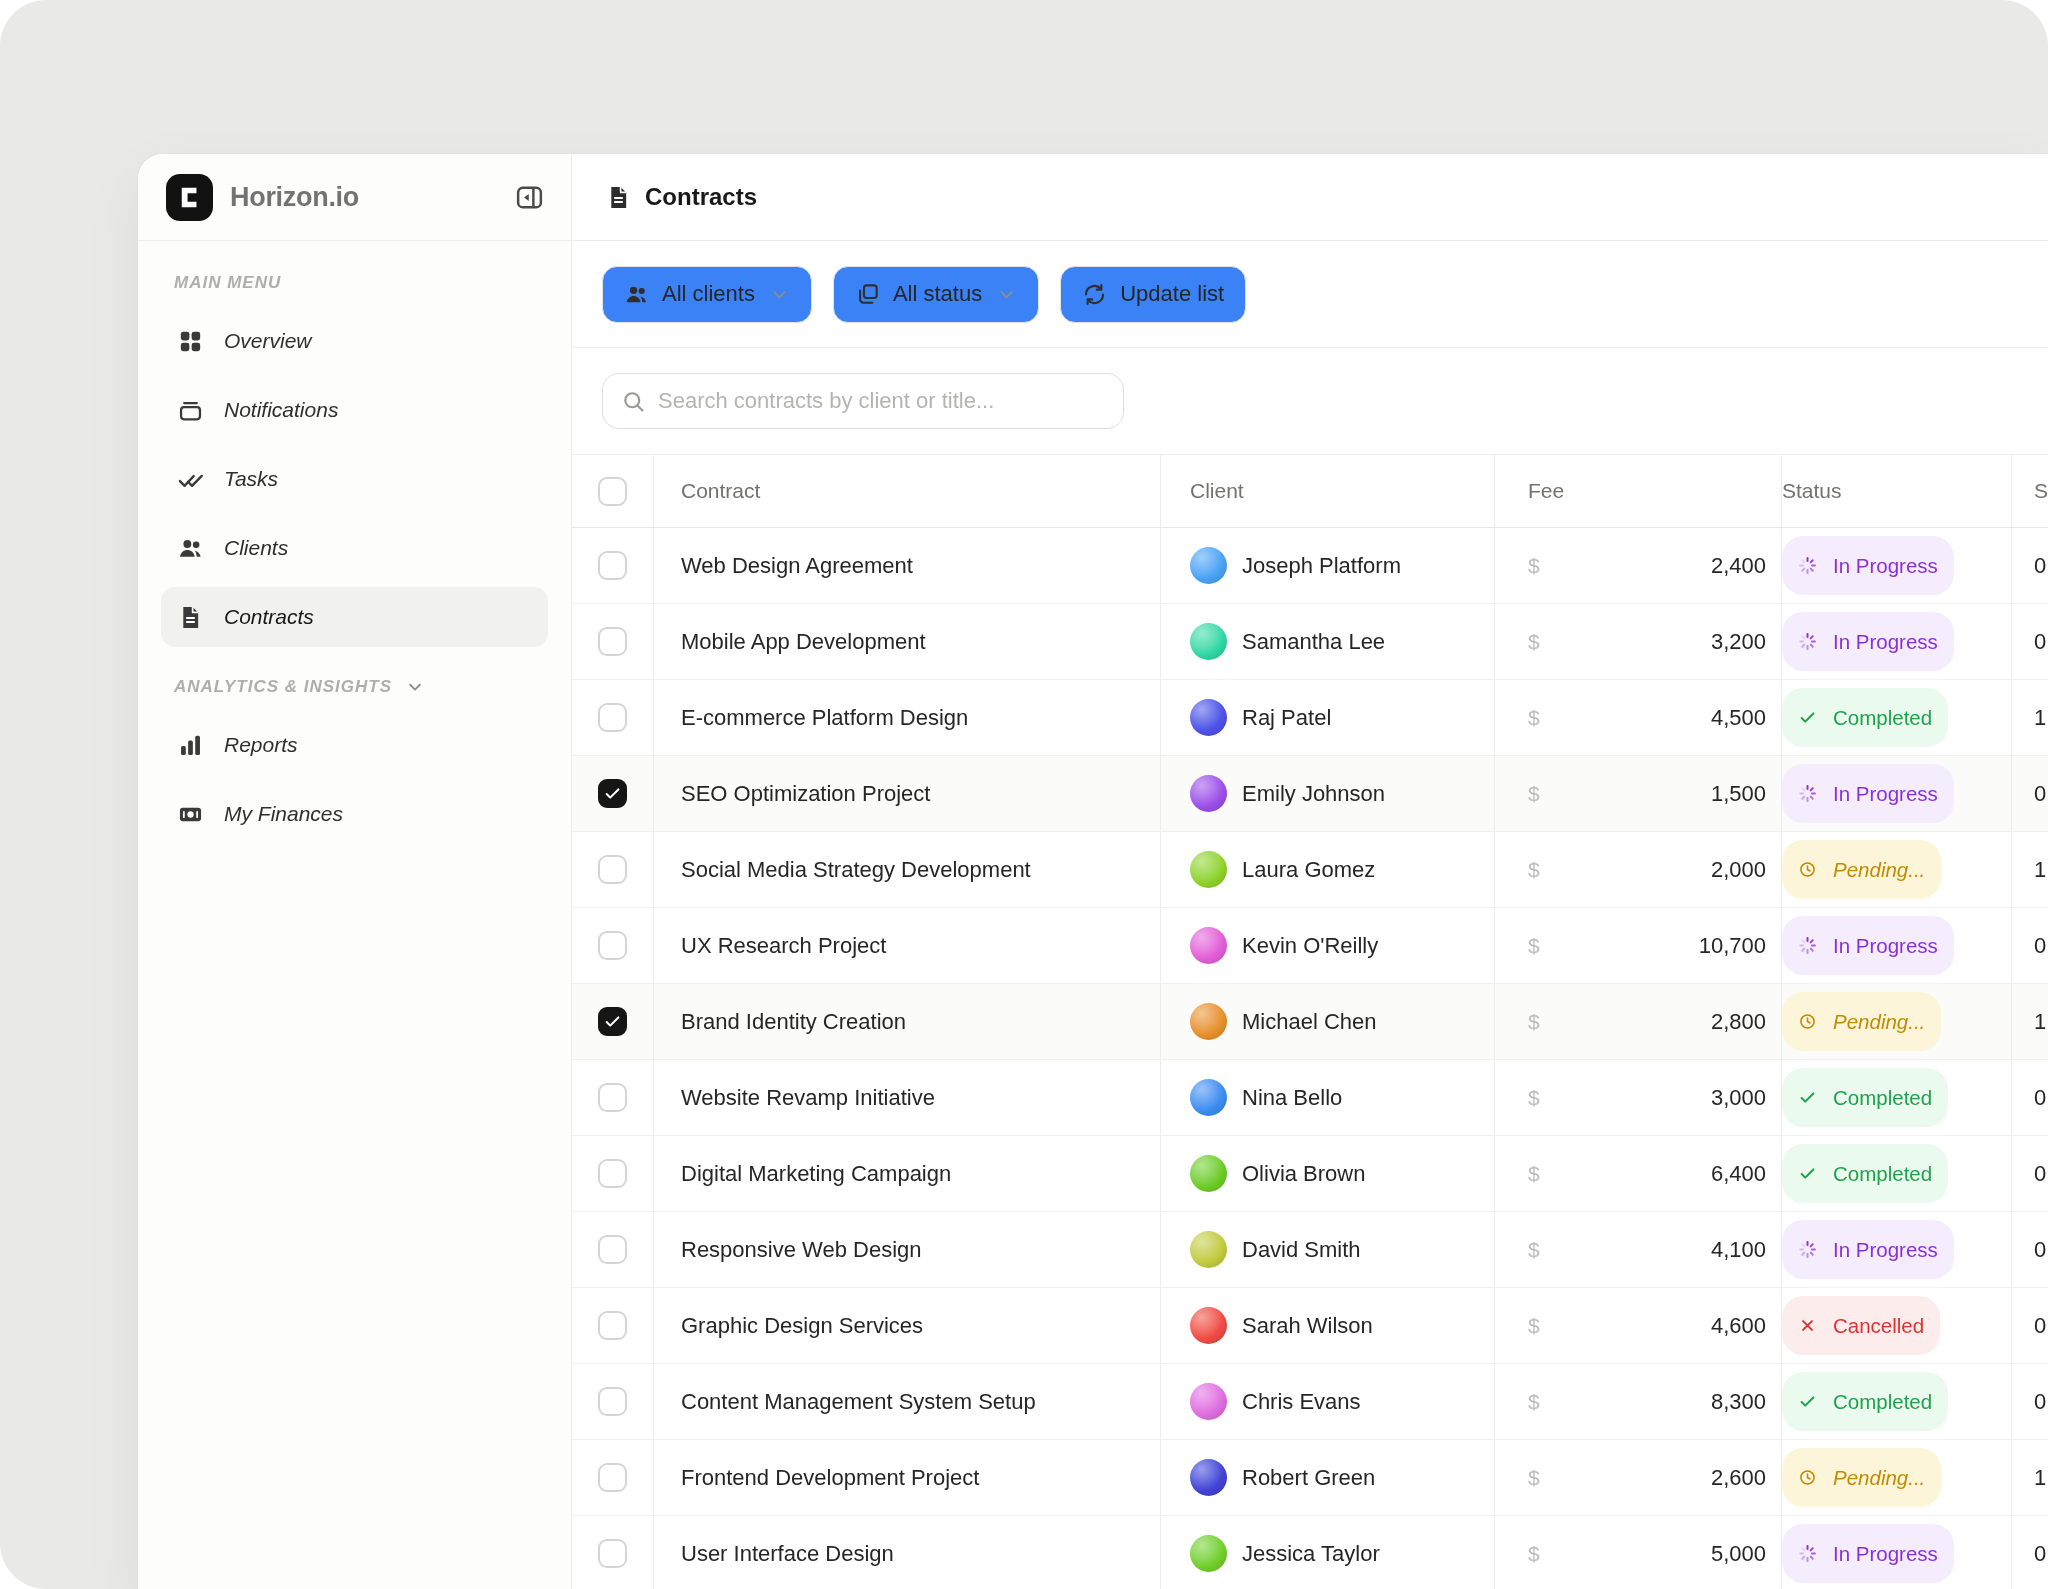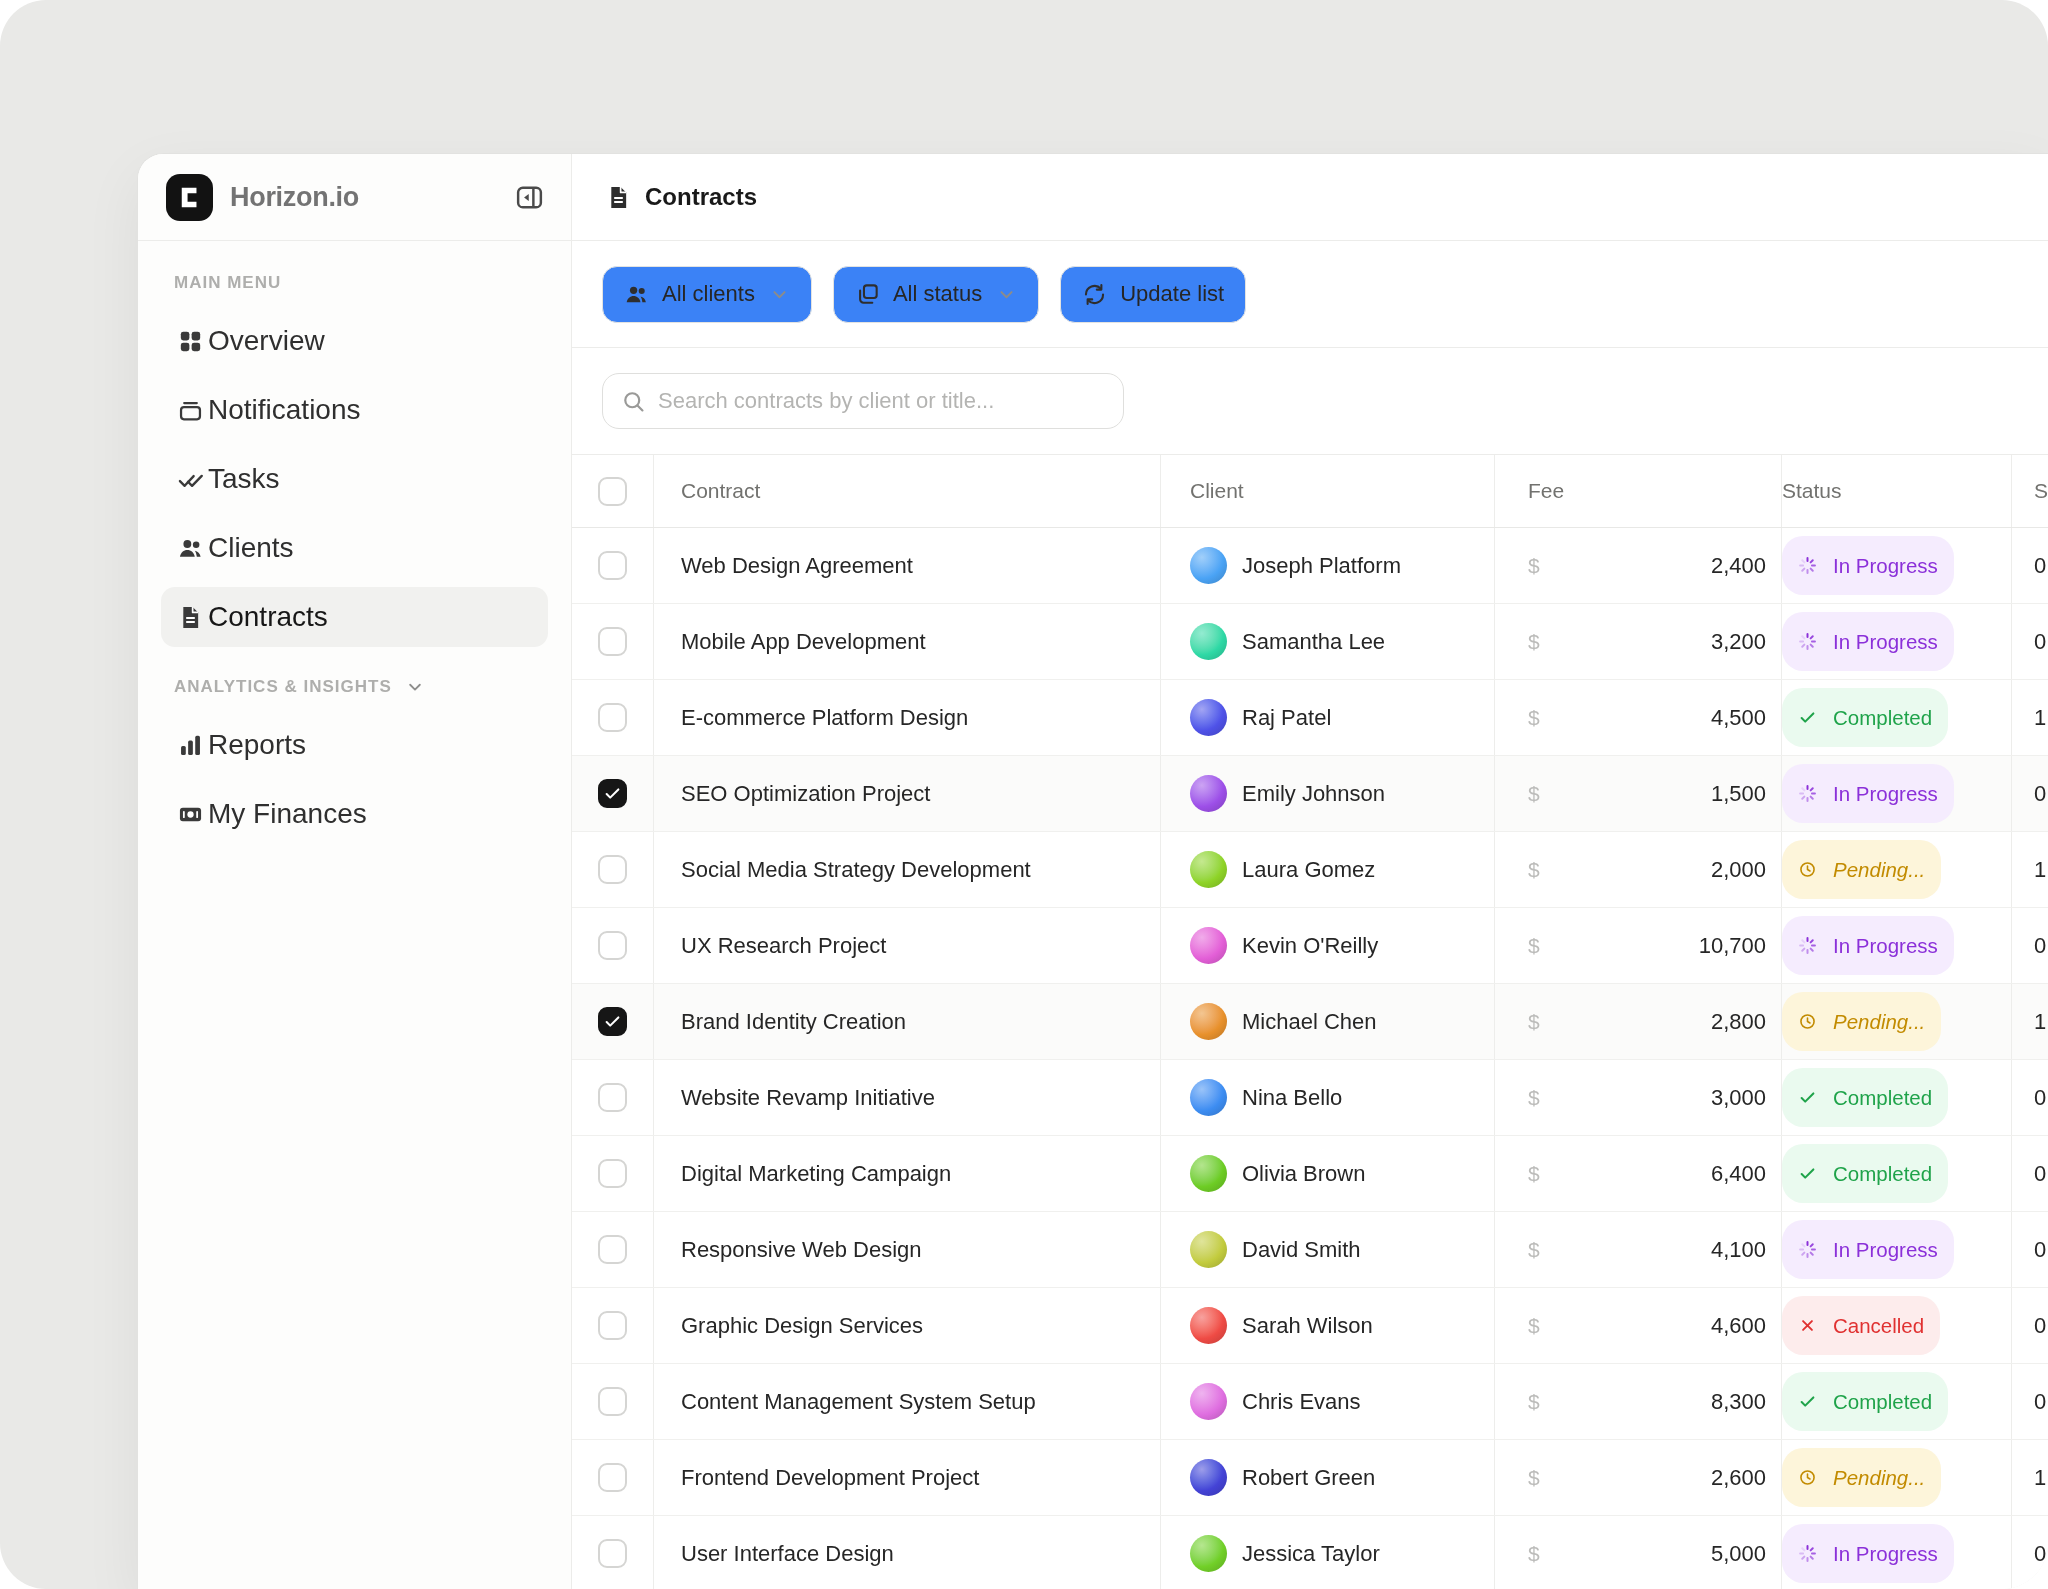--- a/index.html
+++ b/index.html
@@ -12,25 +12,25 @@
     box-shadow:0 20px 60px rgba(0,0,0,.06);display:flex;overflow:hidden;}
 
   
   .sidebar{flex:0 0 434px;border-right:1px solid #ececea;display:flex;flex-direction:column;background:#fdfdfc;}
   .sidebar-header{height:87px;flex:0 0 87px;border-bottom:1px solid #ececea;display:flex;align-items:center;gap:17px;padding:0 26px 0 28px;}
   .logo{width:47px;height:47px;border-radius:14px;background:#121212;display:flex;align-items:center;justify-content:center;flex:0 0 47px;}
   .logo .ic{width:31px;height:31px;}
   .brand{flex:1;font-size:27px;font-weight:700;color:#737373;letter-spacing:-.3px;}
   .collapse-btn{background:none;border:none;cursor:pointer;color:#4a4a4a;display:flex;padding:0;}
   .collapse-btn .ic{width:31px;height:31px;}
-  .sidebar-nav{padding:32px 23px 0;}
+  .sidebar-nav{padding:32px 23px 0;font-style:italic;}
   .section-label{display:flex;align-items:center;gap:13px;margin:0 0 18px 13px;font-size:17px;font-weight:600;letter-spacing:1px;color:#aeaeac;}
   .section-label.mt{margin-top:30px;}
   .section-label .ic{width:20px;height:20px;color:#8e8e8c;}
-  .nav-item{display:flex;align-items:center;gap:4px;height:60px;padding:0 16px;border-radius:14px;font-size:28px;font-weight:500;color:#2f2f2f;margin-bottom:9px;cursor:pointer;}
+  .nav-item{display:flex;align-items:center;gap:20px;height:60px;padding:0 16px;border-radius:14px;font-size:21px;font-weight:500;color:#2f2f2f;margin-bottom:9px;cursor:pointer;}
   .nav-item .ic{width:27px;height:27px;color:#3a3a3a;flex:0 0 27px;}
   .nav-item.active{background:#f1f1ef;color:#171717;}
 
   
   .main{flex:1;min-width:0;display:flex;flex-direction:column;background:#fff;}
   .page-header{height:87px;flex:0 0 87px;border-bottom:1px solid #ececea;display:flex;align-items:center;gap:13px;padding-left:33px;}
   .page-ic{width:27px;height:27px;color:#2d2d2d;}
   .page-title{font-size:24px;font-weight:600;color:#191919;}
 
   .toolbar{height:107px;flex:0 0 107px;border-bottom:1px solid #ececea;display:flex;align-items:center;gap:21px;padding-left:30px;}

